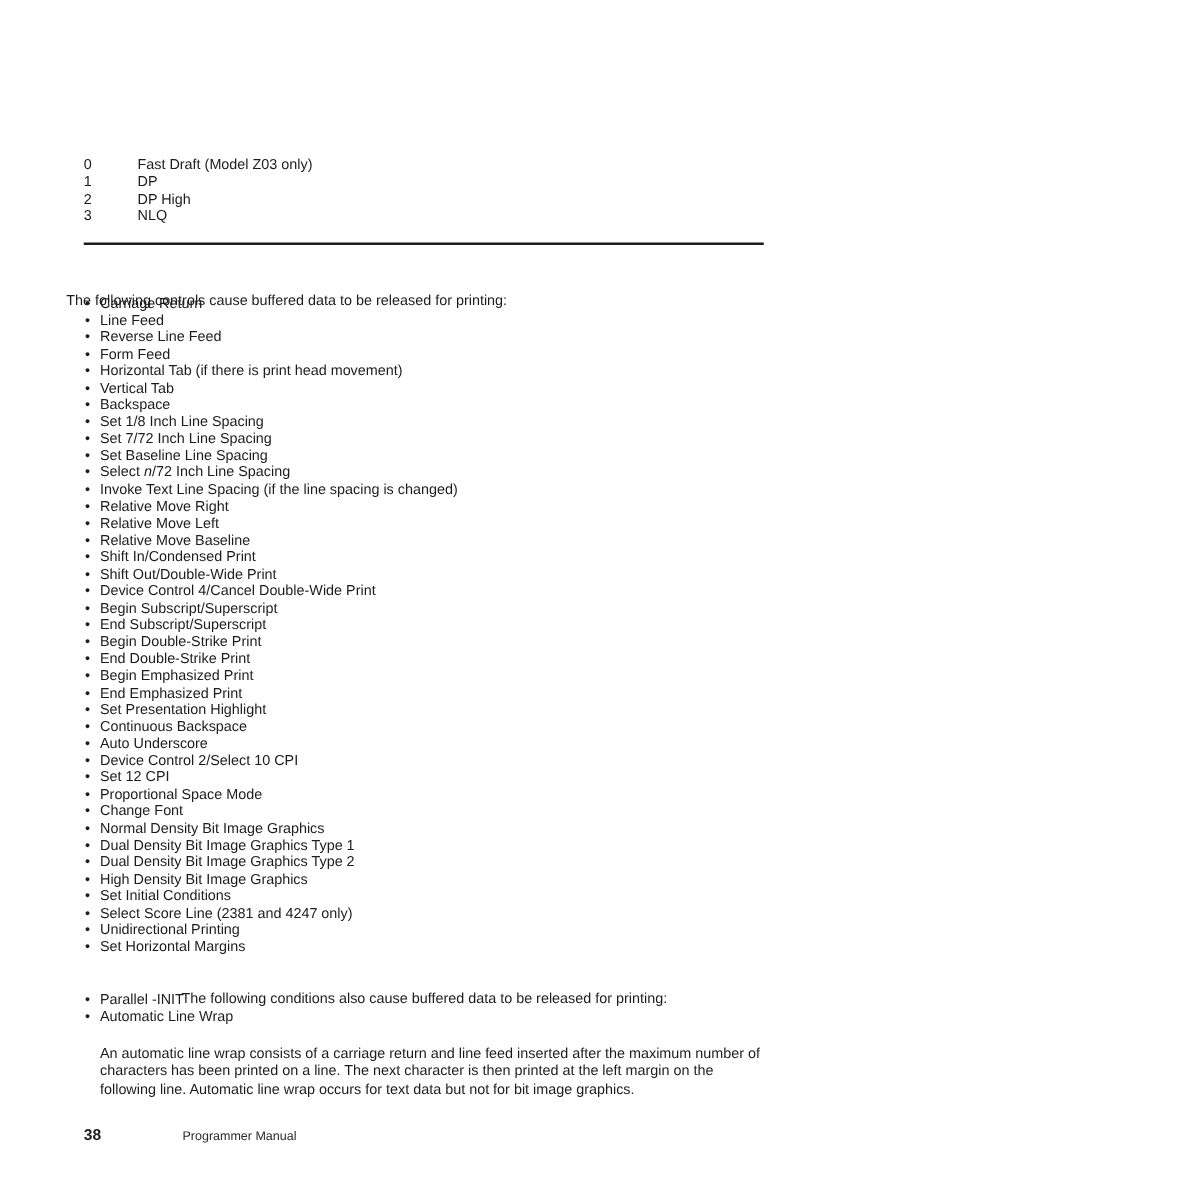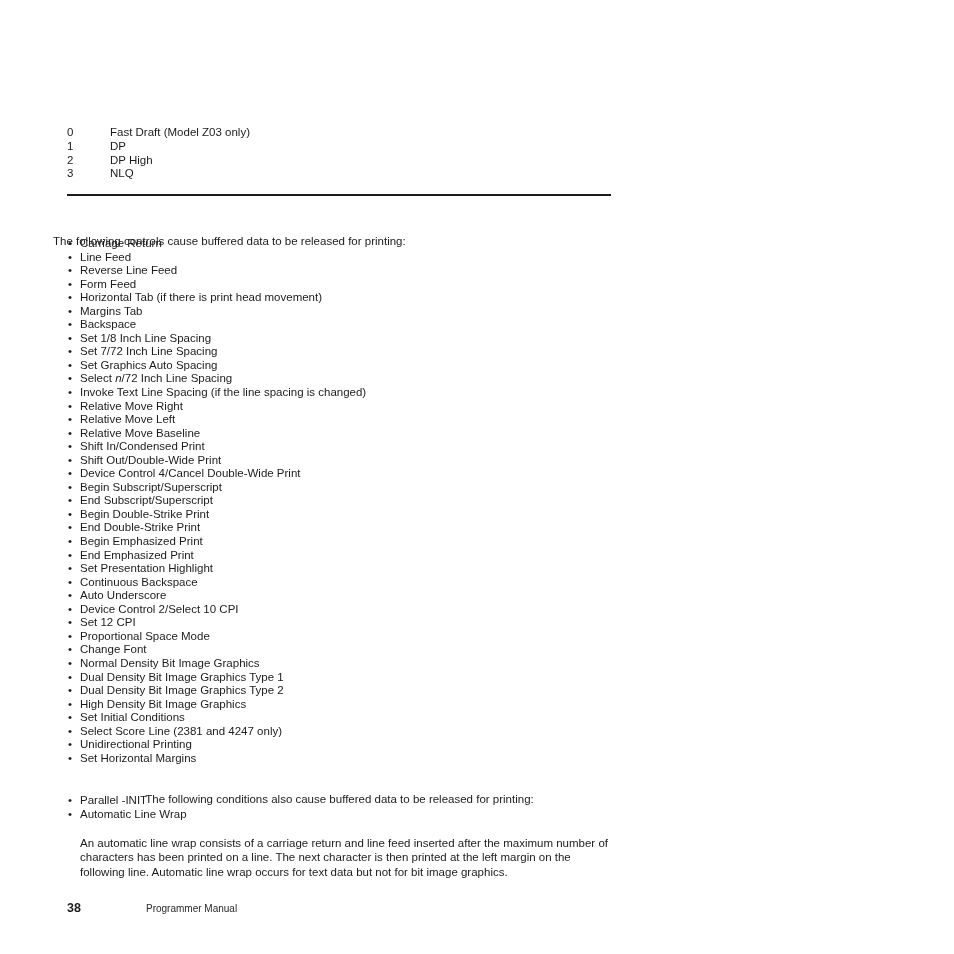--- a/index.html
+++ b/index.html
@@ -175,25 +175,25 @@
   <div class="section-rule"></div>
 
   <p class="intro-a">The following controls cause buffered data to be released for printing:</p>
 
   <ul class="bullets list-a">
       <li><span class="dot">•</span><span>Carriage Return</span></li>
       <li><span class="dot">•</span><span>Line Feed</span></li>
       <li><span class="dot">•</span><span>Reverse Line Feed</span></li>
       <li><span class="dot">•</span><span>Form Feed</span></li>
       <li><span class="dot">•</span><span>Horizontal Tab (if there is print head movement)</span></li>
-      <li><span class="dot">•</span><span>Margins Tab</span></li>
+      <li><span class="dot">•</span><span>Vertical Tab</span></li>
       <li><span class="dot">•</span><span>Backspace</span></li>
       <li><span class="dot">•</span><span>Set 1/8 Inch Line Spacing</span></li>
       <li><span class="dot">•</span><span>Set 7/72 Inch Line Spacing</span></li>
-      <li><span class="dot">•</span><span>Set Graphics Auto Spacing</span></li>
+      <li><span class="dot">•</span><span>Set Baseline Line Spacing</span></li>
       <li><span class="dot">•</span><span>Select <span class="ital">n</span>/72 Inch Line Spacing</span></li>
       <li><span class="dot">•</span><span>Invoke Text Line Spacing (if the line spacing is changed)</span></li>
       <li><span class="dot">•</span><span>Relative Move Right</span></li>
       <li><span class="dot">•</span><span>Relative Move Left</span></li>
       <li><span class="dot">•</span><span>Relative Move Baseline</span></li>
       <li><span class="dot">•</span><span>Shift In/Condensed Print</span></li>
       <li><span class="dot">•</span><span>Shift Out/Double-Wide Print</span></li>
       <li><span class="dot">•</span><span>Device Control 4/Cancel Double-Wide Print</span></li>
       <li><span class="dot">•</span><span>Begin Subscript/Superscript</span></li>
       <li><span class="dot">•</span><span>End Subscript/Superscript</span></li>

